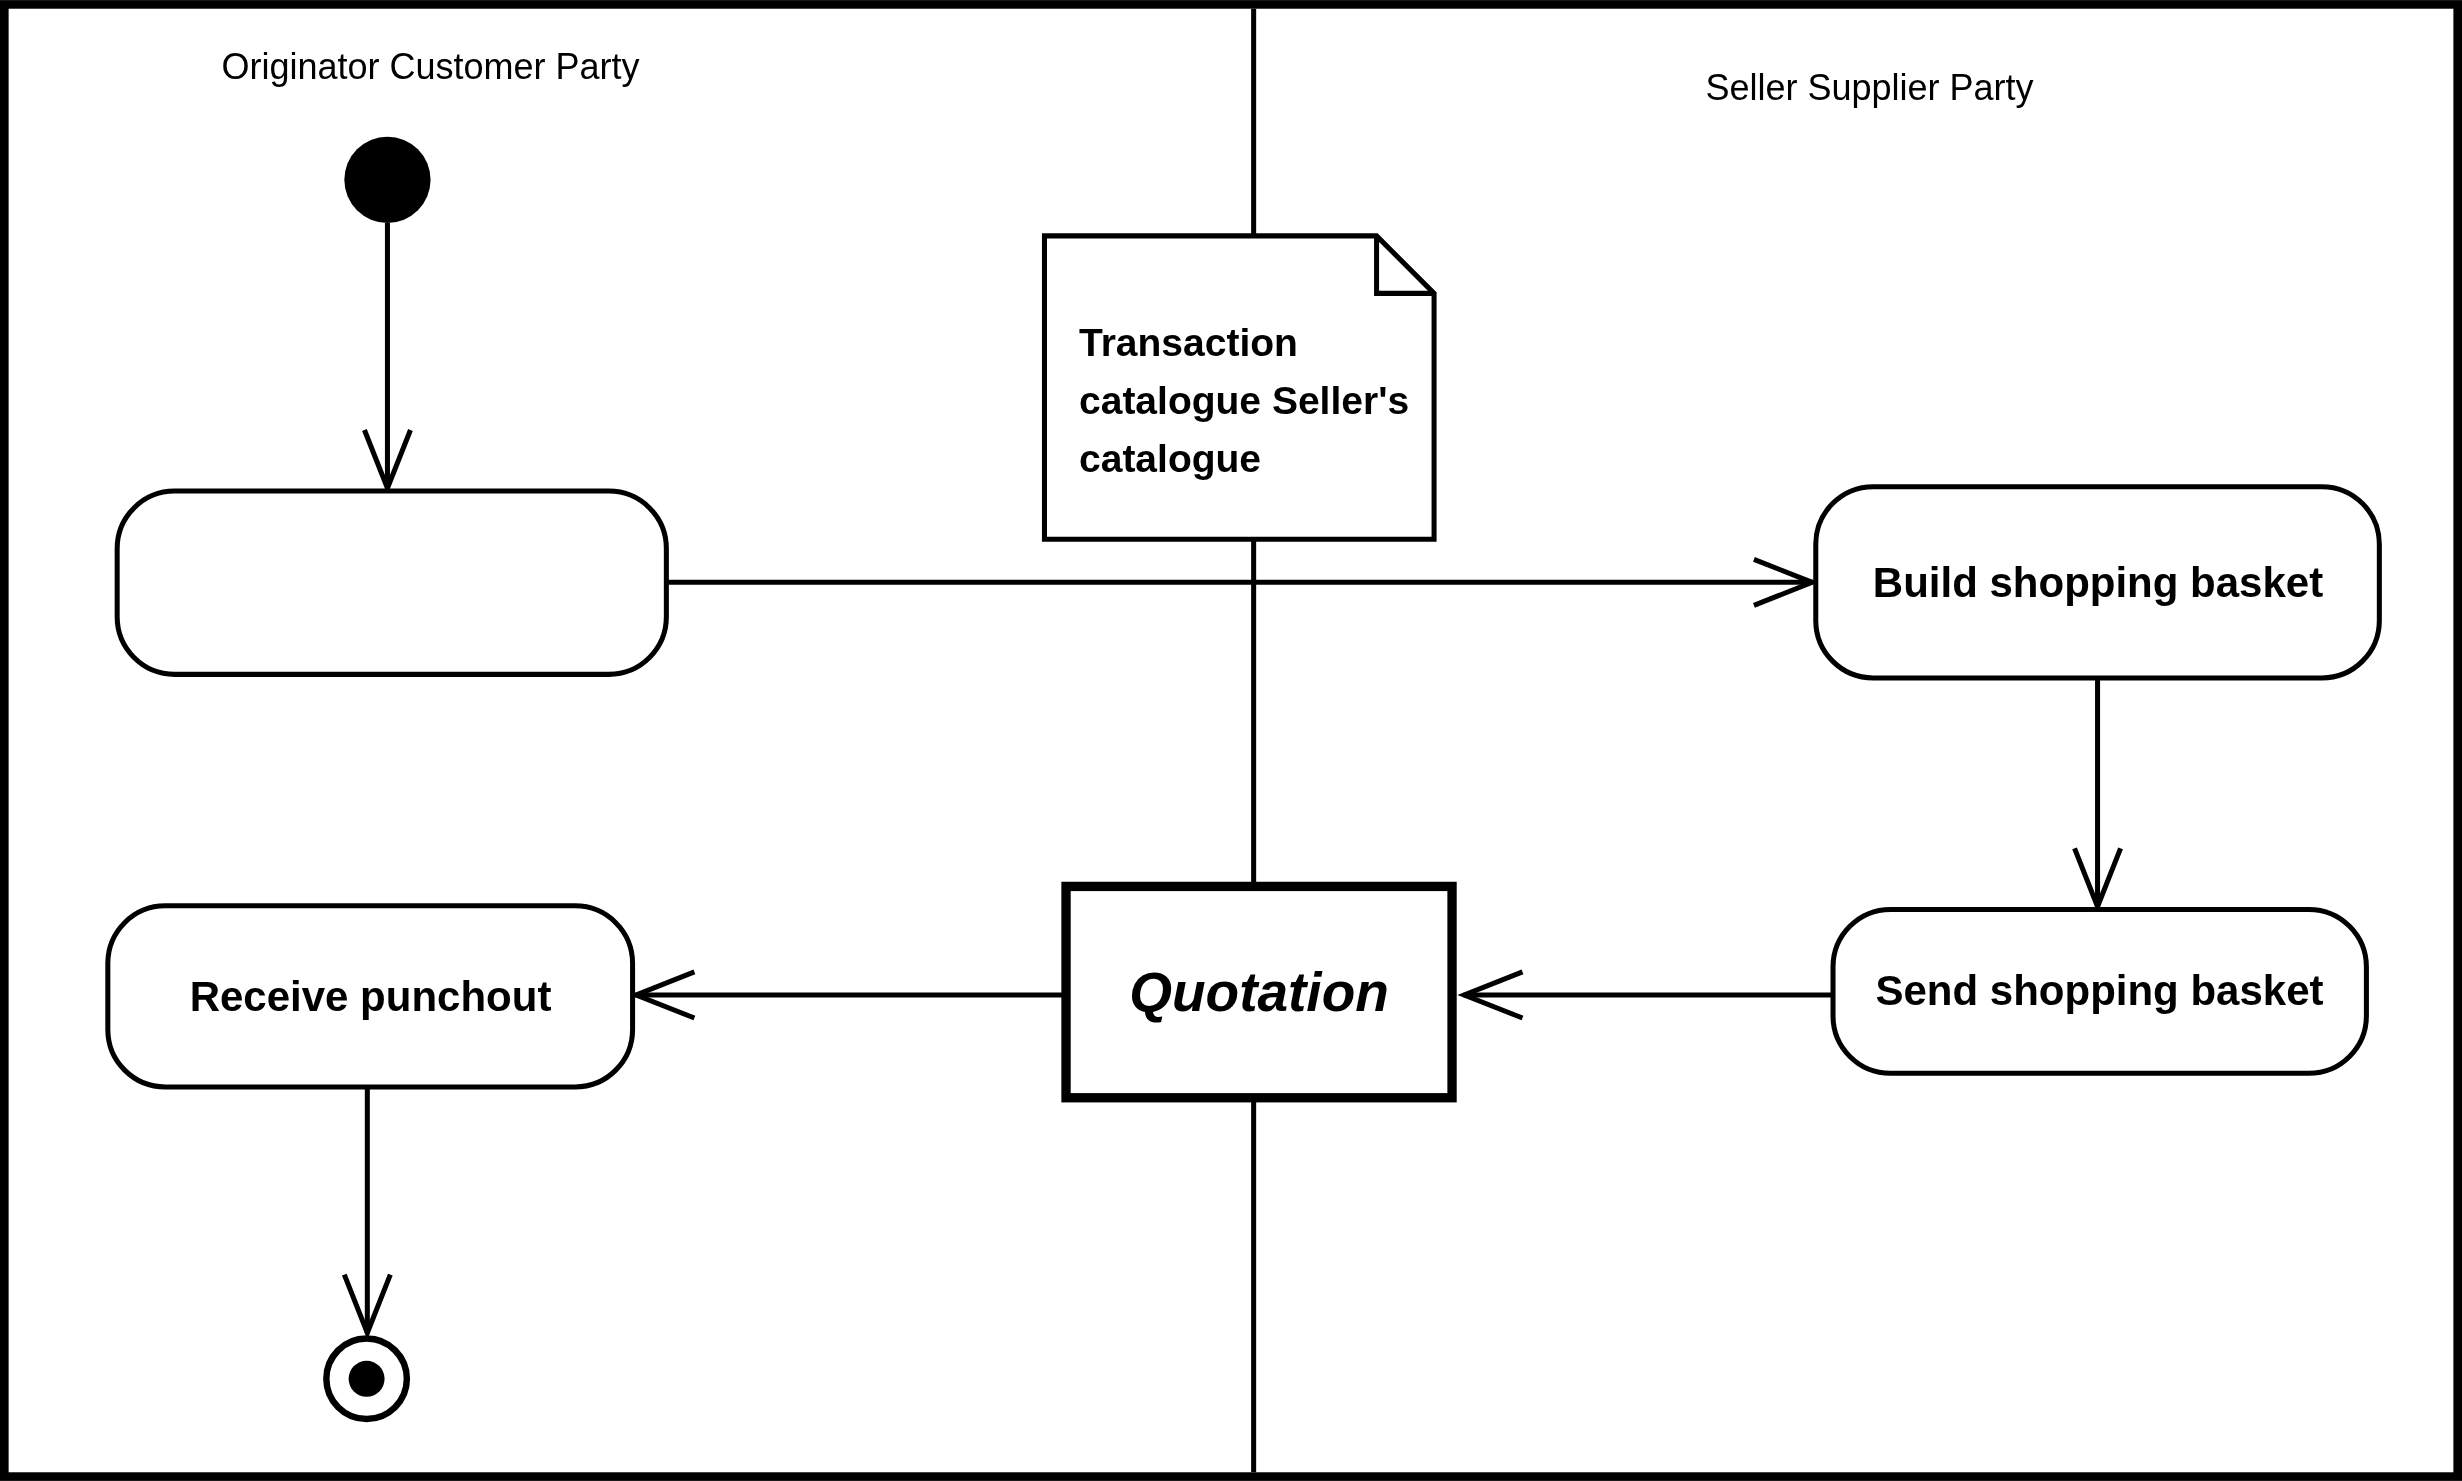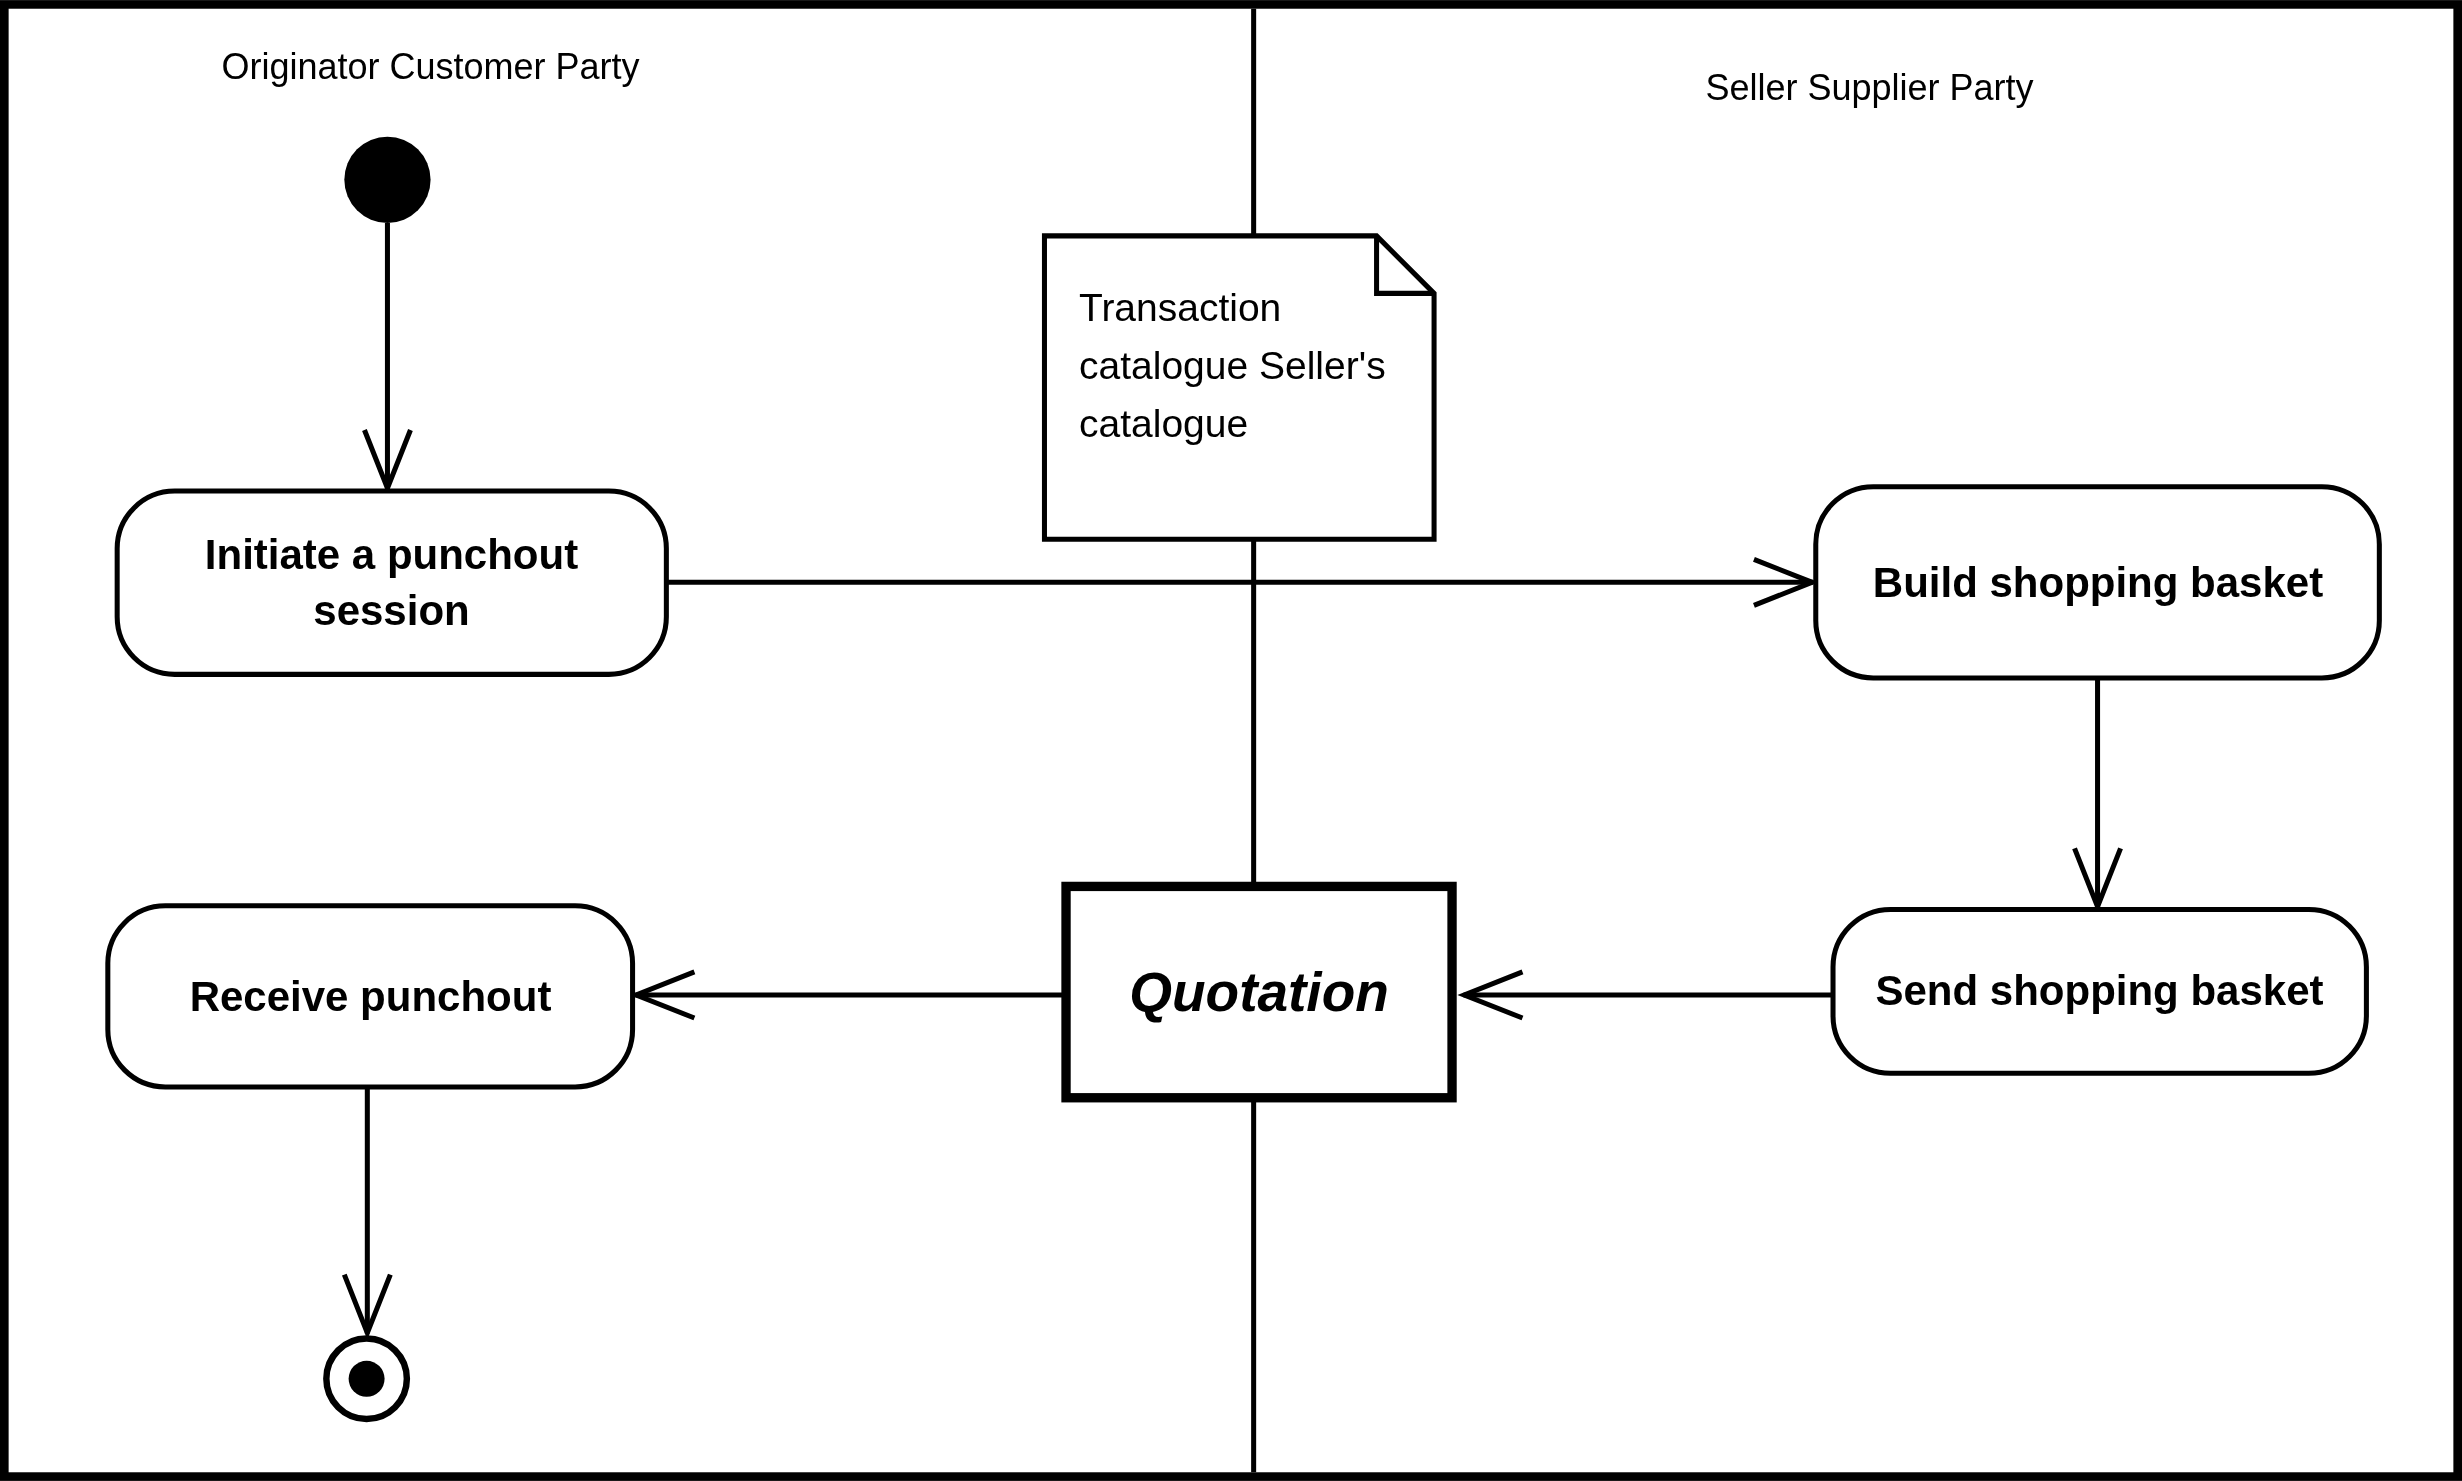--- a/index.html
+++ b/index.html
@@ -42,21 +42,22 @@
     font-weight: 700;
     font-size: 42px;
     line-height: 56px;
     flex-direction: column;
   }
   .note-text {
     position: absolute;
     font-size: 39px;
     line-height: 58px;
     text-align: left;
-    font-weight: 400;
+    font-weight: 700;
+    margin-top: 35px;
   }
   .object-label {
     font-weight: 700;
     font-style: italic;
     font-size: 55px;
   }
 </style>
 </head>
 <body>
 
@@ -118,24 +119,20 @@
     <g>
       <circle cx="510" cy="1918" r="56" fill="#ffffff" stroke="#000000" stroke-width="9"></circle>
       <circle cx="510" cy="1918" r="25" fill="#000000"></circle>
     </g>
   </svg>
 
   <div class="txt lane-label" style="left:179px; top:42px;">Originator Customer Party</div>
 
   <div class="txt lane-label" style="left:1618px; top:42px;margin-top:21px;">Seller Supplier Party</div>
 
-  <div class="txt activity-label" style="left:117px; top:491px; width:549px; height:183px;">
-    <div>Initiate a punchout</div>
-    <div>session</div>
-  </div>
 
   <div class="note-text" style="left:1079px; top:279px; width:338px;">
     <div>Transaction</div>
     <div>catalogue Seller's</div>
     <div>catalogue</div>
   </div>
 
   <div class="txt activity-label" style="left:1816px; top:487px; width:564px; height:191px;">Build shopping basket</div>
 
   <div class="txt object-label" style="left:1066px; top:886px; width:386px; height:211px;">Quotation</div>

